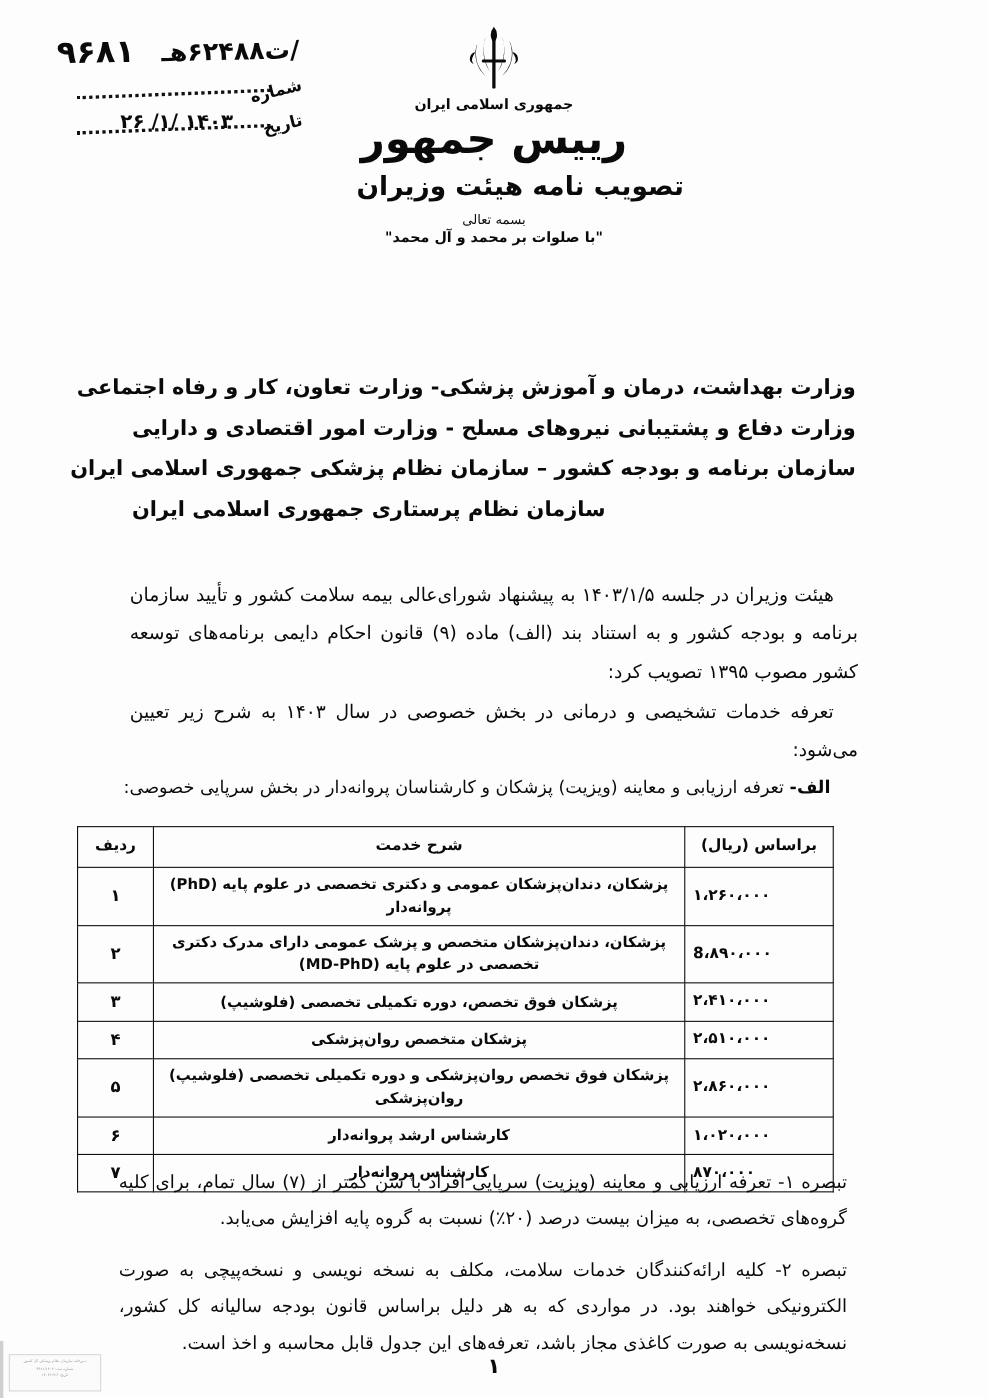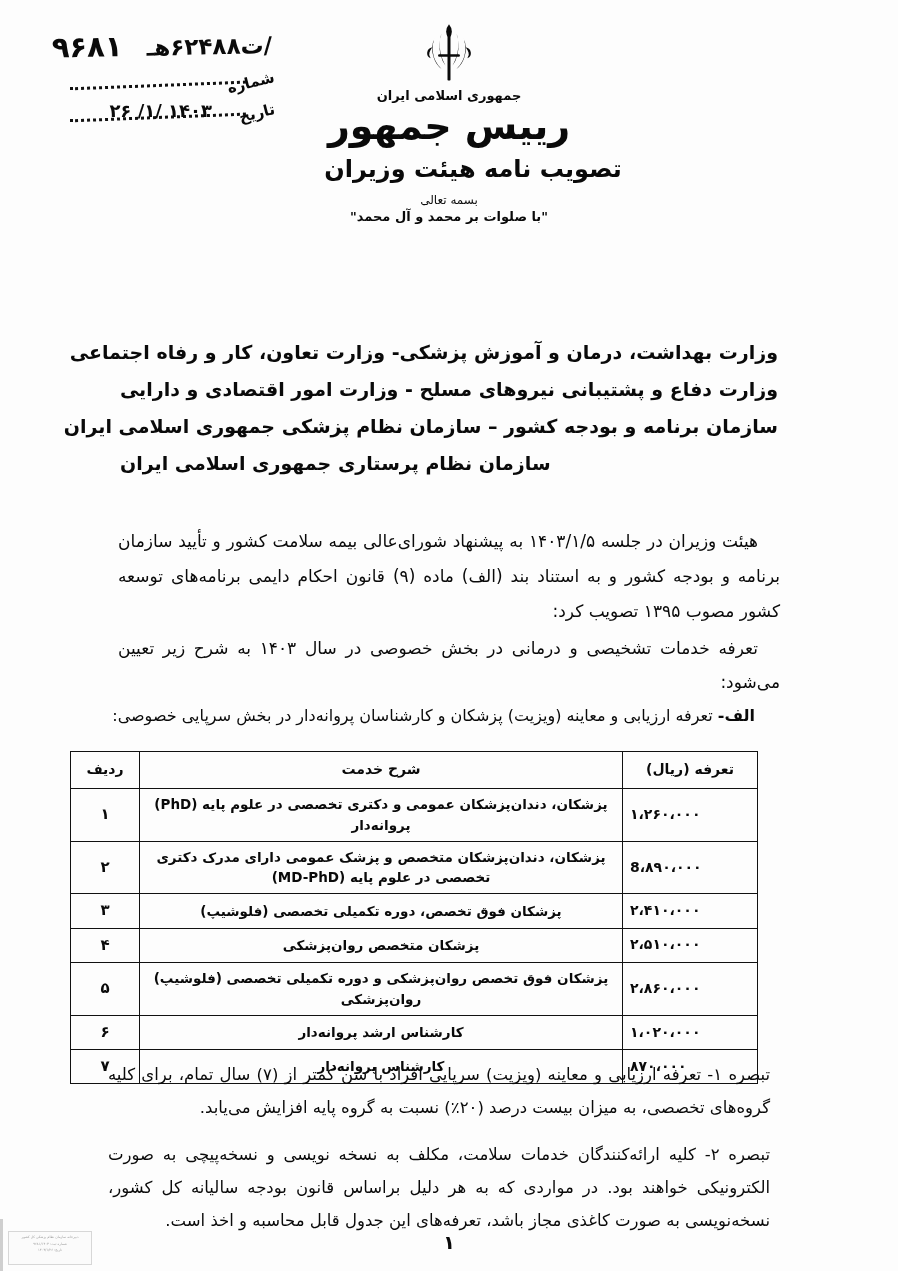--- a/index.html
+++ b/index.html
@@ -313,21 +313,21 @@
     <p class="para indent">تعرفه خدمات تشخیصی و درمانی در بخش خصوصی در سال ۱۴۰۳ به شرح زیر تعیین می‌شود:</p>
   </div>
 
   <div class="section-head">
     <b>الف-</b><span> تعرفه ارزیابی و معاینه (ویزیت) پزشکان و کارشناسان پروانه‌دار در بخش سرپایی خصوصی:</span>
   </div>
 
   <table class="tariff-table">
     <thead>
       <tr>
-        <th class="col-fee">تعرفه (ریال)</th>
+        <th class="col-fee">براساس (ریال)</th>
         <th class="col-desc">شرح خدمت</th>
         <th class="col-row">ردیف</th>
       </tr>
     </thead>
     <tbody>
       <tr>
         <td class="col-fee">۱،۲۶۰،۰۰۰</td>
         <td class="col-desc">پزشکان، دندان‌پزشکان عمومی و دکتری تخصصی در علوم پایه (PhD) پروانه‌دار</td>
         <td class="col-row">۱</td>
       </tr>

